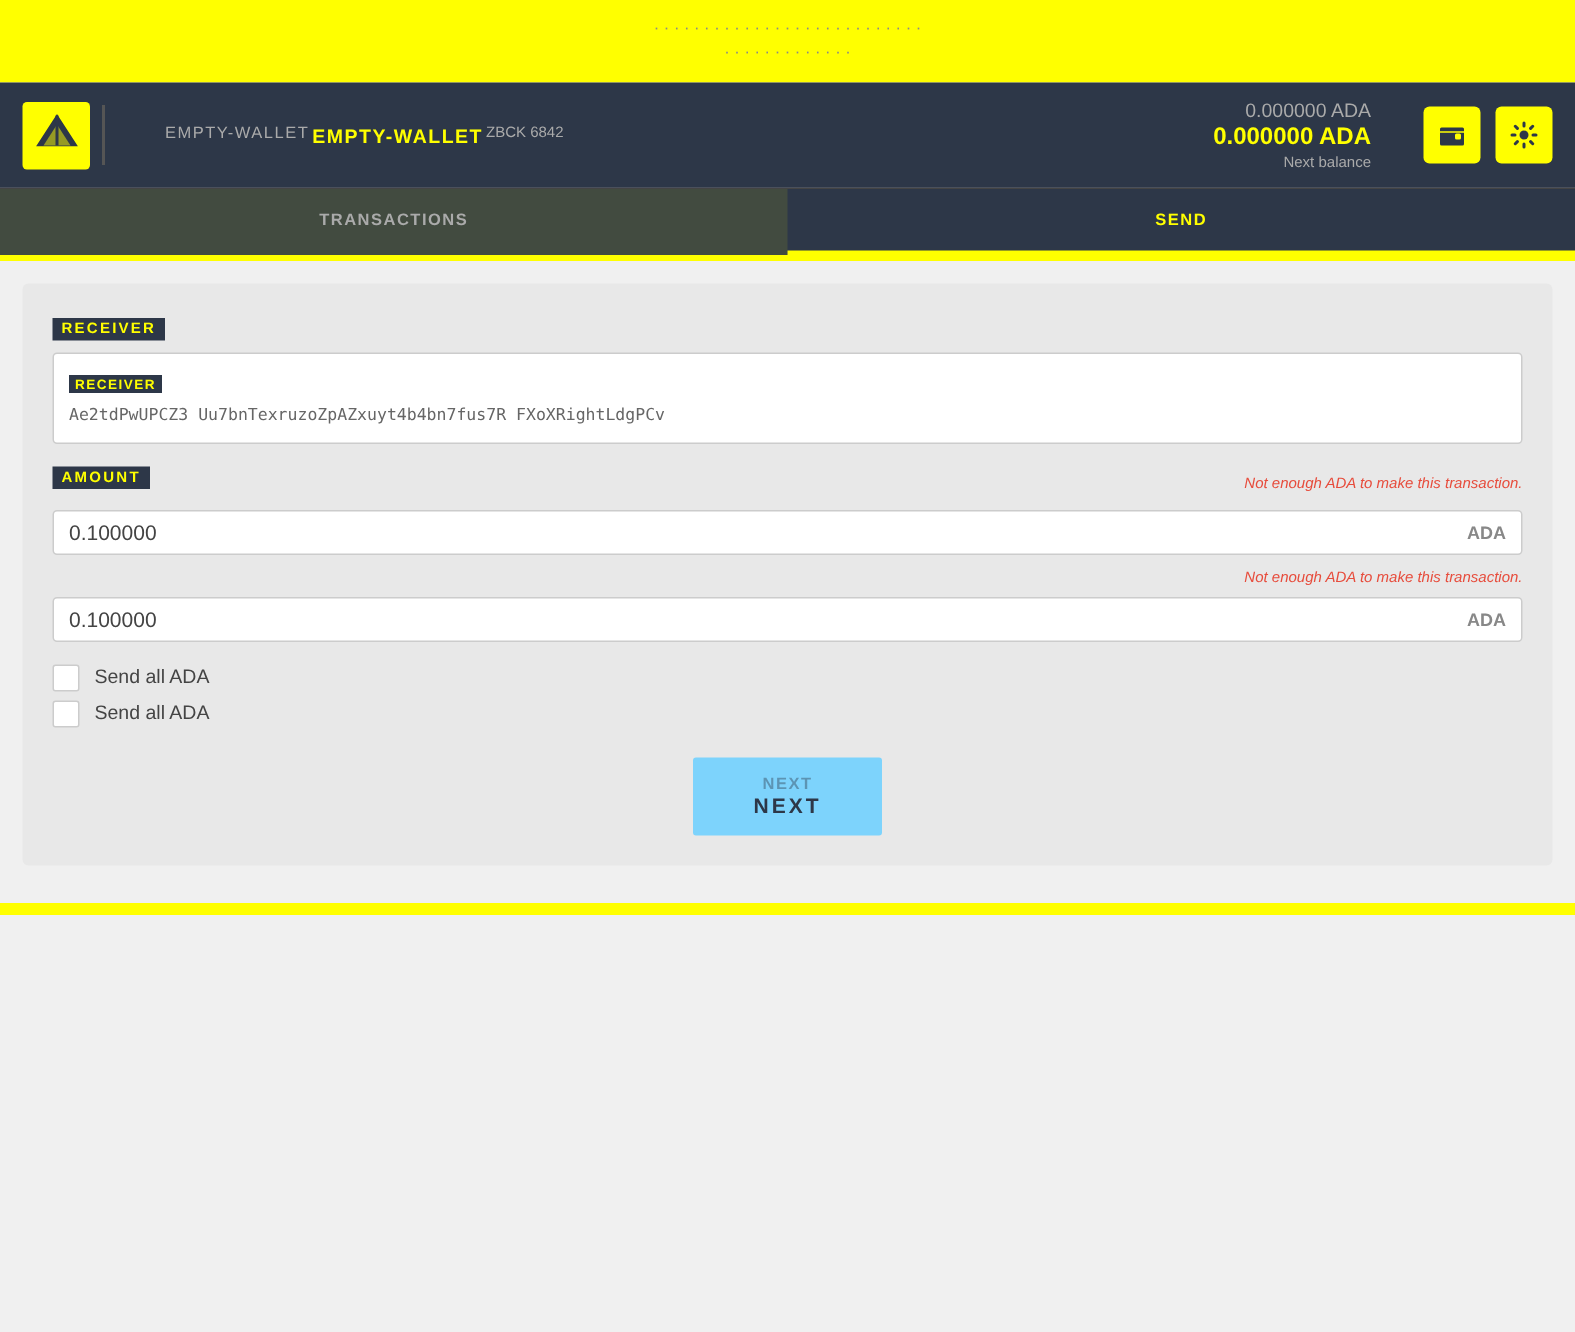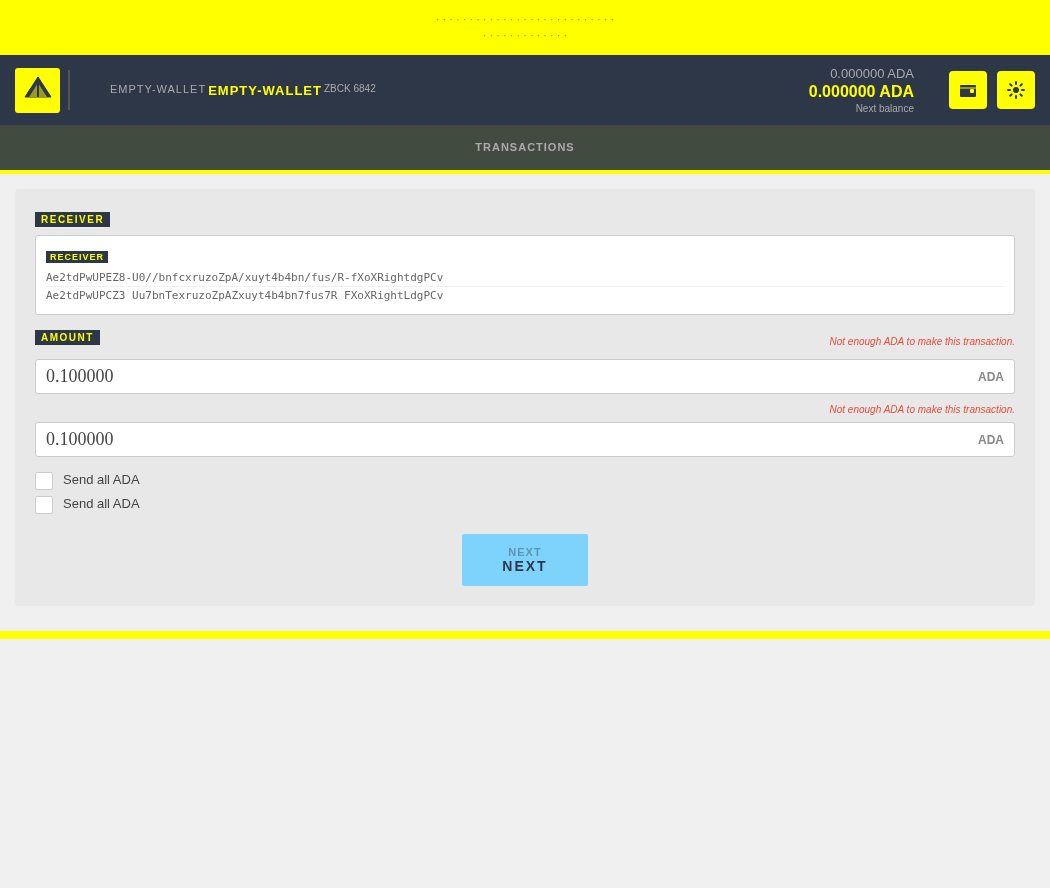--- a/index.html
+++ b/index.html
@@ -225,23 +225,23 @@
       background: white;
       border: 1px solid #ccc;
       border-radius: 3px;
       flex: 1;
       padding: 6px 10px;
     }
     .amount-input {
       flex: 1;
       border: none;
       outline: none;
-      font-size: 18px;
+      font-size: 14px;
       color: #444;
-      font-family: Liberation Serif, serif;
+      font-family: Liberation Sans, sans-serif;
     }
     .amount-currency {
       font-size: 12px;
       color: #888;
       font-weight: bold;
     }
 
     
     .checkbox-rows {
       display: flex;
@@ -349,32 +349,34 @@
         <path d="M10 2v2M10 16v2M2 10h2M16 10h2M4.2 4.2l1.4 1.4M14.4 14.4l1.4 1.4M4.2 15.8l1.4-1.4M14.4 5.6l1.4-1.4" stroke="#2d3748" stroke-width="2" stroke-linecap="round"></path>
       </svg>
     </div>
   </div>
 </div>
 
 <div class="nav-bar">
   <div class="nav-tab nav-tab-transactions">
     <span>TRANSACTIONS</span>
   </div>
+  <div class="nav-tab nav-tab-send active">
+    <span>SEND</span>
+  </div>
 </div>
 <div class="nav-yellow-line"></div>
 
 <div class="main-content">
   <div class="send-form-container">
 
     
     <div class="section-label">RECEIVER</div>
 
     <div class="receiver-box">
       <div class="receiver-label-inner">RECEIVER</div>
-      <div class="receiver-input-row">Ae2tdPwUPEZ8-U0//bnfcxruzoZpA/xuyt4b4bn/fus/R-fXoXRightdgPCv</div>
       <div class="receiver-input-row">Ae2tdPwUPCZ3 Uu7bnTexruzoZpAZxuyt4b4bn7fus7R FXoXRightLdgPCv</div>
     </div>
 
     
     <div class="amount-section">
 
       <div class="amount-header-row">
         <div class="section-label">AMOUNT</div>
         <div class="amount-error">Not enough ADA to make this transaction.</div>
       </div>

